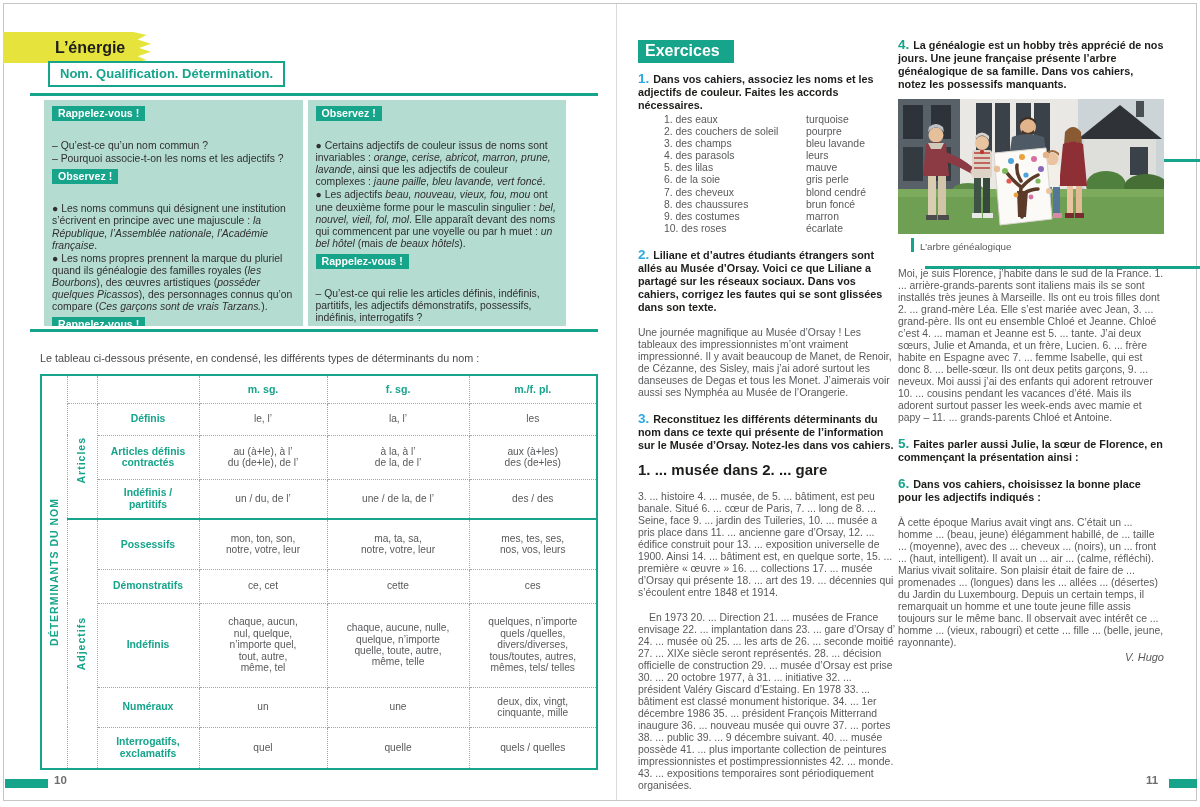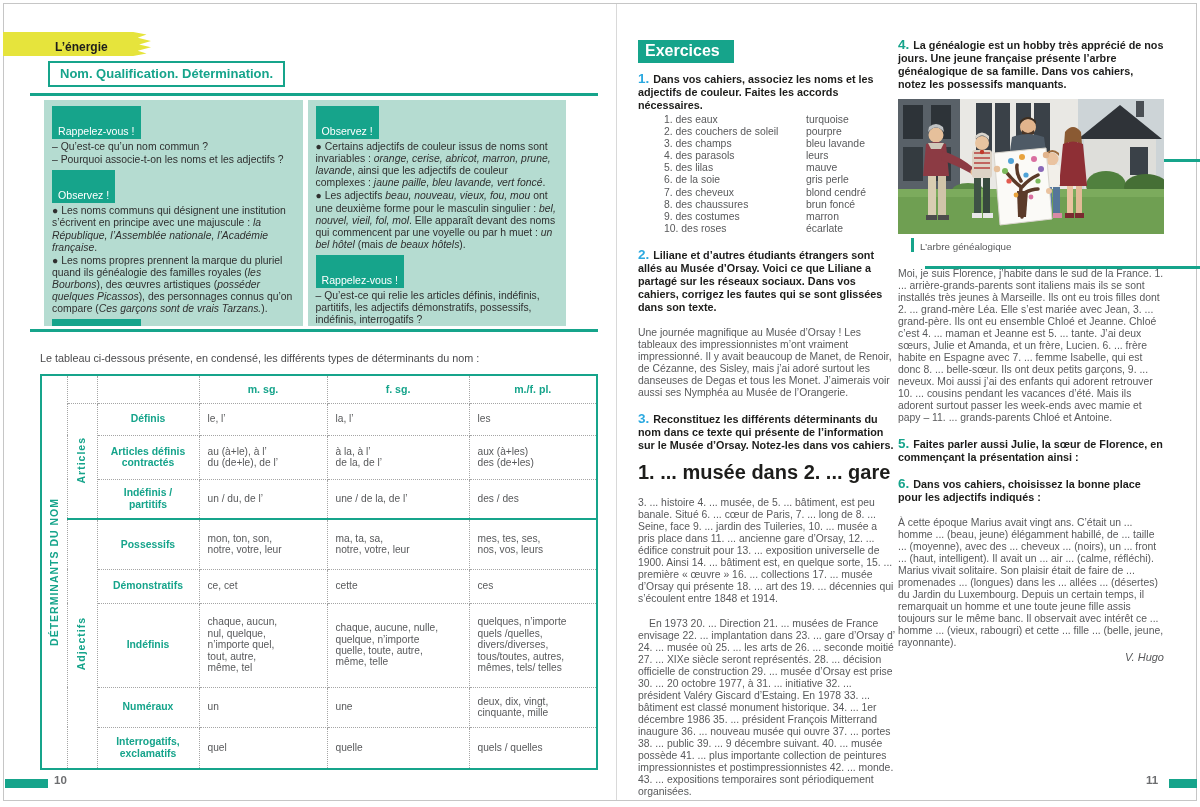--- a/index.html
+++ b/index.html
@@ -10,71 +10,71 @@
     --body:#58595b;
     --ink:#1d1d1b;
   }
   *{margin:0;padding:0;box-sizing:border-box;}
   body{background:#fff;font-family:"Liberation Sans",sans-serif;}
   .screen{position:relative;width:1200px;height:807px;background:#fff;overflow:hidden;}
   .spread-border{position:absolute;left:3px;top:3px;right:3px;bottom:6px;border:1px solid #c6c6c6;pointer-events:none;}
   .center-divider{position:absolute;left:616px;top:4px;bottom:7px;width:1px;background:#d9d9d9;}
 
   
-  .unit-tag{position:absolute;left:3px;top:32px;width:148px;height:24px;background:var(--yellow);
+  .unit-tag{position:absolute;left:3px;top:32px;width:148px;height:31px;background:var(--yellow);
     clip-path:polygon(0 0,88% 0,97% 10%,91% 24%,100% 38%,92% 52%,100% 64%,91% 78%,97% 90%,88% 100%,0 100%);
-    font-weight:bold;font-size:12px;color:var(--ink);line-height:31px;padding-left:52px;}
+    font-weight:bold;font-size:16px;color:var(--ink);line-height:31px;padding-left:52px;}
   .title-box{position:absolute;left:48px;top:61px;border:2px solid var(--teal);background:#fff;
     padding:3px 10px 4px;color:var(--teal);font-weight:bold;font-size:13px;}
   .rule{position:absolute;background:var(--teal);height:3px;}
   .rule-top{left:30px;top:93px;width:568px;}
   .rule-bottom{left:30px;top:329px;width:568px;}
 
   
   .boxes{position:absolute;left:44px;top:100px;width:522px;height:226px;display:flex;gap:5px;}
   .mintbox{background:var(--mint);flex:1;padding:6px 8px 6px;font-size:10.4px;line-height:12.1px;color:#2f2f2f;overflow:hidden;}
-  .chip{display:inline-block;background:var(--teal);color:#fff;font-weight:normal;font-size:10.6px;
-    padding:19px 6px 2px;margin:3px 0 2px;}
+  .chip{display:inline-block;background:var(--teal);color:#fff;font-weight:bold;font-size:10.6px;
+    padding:1px 6px 2px;margin:3px 0 19px;}
   .chip:first-child{margin-top:0;}
   .mintbox p{margin:0 0 1px;}
   .s-i{font-style:italic;}
   .s-b{font-weight:bold;color:var(--ink);}
 
   
   .table-intro{position:absolute;left:40px;top:352px;font-size:10.8px;color:#4a4a4c;}
   table.det{position:absolute;left:40px;top:374px;width:558px;border-collapse:collapse;
     border:2px solid var(--teal);font-size:10.2px;line-height:11.4px;}
   table.det td,table.det th{border:1px dotted #a5a5a5;vertical-align:middle;}
   table.det th{color:var(--teal);font-size:10.6px;text-align:center;}
   td.side,td.grp{text-align:center;width:26px;}
   td.grp{width:30px;}
   .vert{writing-mode:vertical-rl;transform:rotate(180deg);color:var(--teal);font-weight:bold;
     font-size:10.5px;letter-spacing:1px;margin:0 auto;}
   td.rlabel{width:102px;text-align:center;color:var(--teal);font-weight:bold;font-size:10.4px;
     white-space:pre-line;padding:2px 3px;}
-  td.cell{color:var(--body);text-align:left;padding:3px 8px;white-space:pre-line;}
+  td.cell{color:var(--body);text-align:center;padding:3px 8px;white-space:pre-line;}
   td.c1{width:128px;} td.c2{width:142px;} td.c3{width:128px;}
   tr.gsep td{border-top:2px solid var(--teal);}
   tr.hrow{height:28px;} tr.r0{height:32px;} tr.r1{height:44px;} tr.r2{height:40px;}
   tr.r3{height:50px;} tr.r4{height:34px;} tr.r5{height:84px;} tr.r6{height:40px;} tr.r7{height:42px;}
 
   
   .colL{position:absolute;left:638px;top:40px;width:257px;}
   .colR{position:absolute;left:898px;top:38px;width:266px;}
   .ex-chip{display:inline-block;background:var(--teal);color:#fff;font-weight:bold;font-size:16px;
     padding:2px 14px 3px 7px;margin-bottom:9px;}
   .ex{margin-bottom:13px;}
   .ex-head{font-weight:bold;color:var(--ink);font-size:10.8px;line-height:13px;}
   .ex-num{font-weight:bold;font-size:13.5px;margin-right:1px;}
   .num-blue{color:var(--blue);} .num-teal{color:var(--teal);}
   .body-text{color:var(--body);font-size:10.4px;line-height:12px;margin-top:13px;}
   .pair-list{margin-top:2px;}
   .pair-list .row{display:flex;color:var(--body);font-size:10.4px;line-height:12.1px;}
   .pair-list .noun{width:142px;margin-left:26px;}
-  .subhead{font-weight:bold;color:var(--ink);font-size:20px;margin:9px 0 9px;}
+  .subhead{font-weight:bold;color:var(--ink);font-size:15px;margin:9px 0 9px;}
   .p2{text-indent:11px;}
   .author{text-align:right;font-style:italic;color:var(--body);font-size:11px;margin-top:2px;}
 
   
   .photo{position:relative;width:266px;height:135px;margin-top:8px;background:#cfd6d9;overflow:hidden;}
   .caption-row{display:flex;align-items:flex-end;margin:4px 0 0 13px;}
   .caption-bar{width:3px;height:14px;background:var(--teal);margin-right:6px;}
   .caption-text{color:var(--body);font-size:9.8px;}
   .deco{position:absolute;background:var(--teal);height:3px;}
   .deco-a{left:1164px;top:159px;width:36px;}

